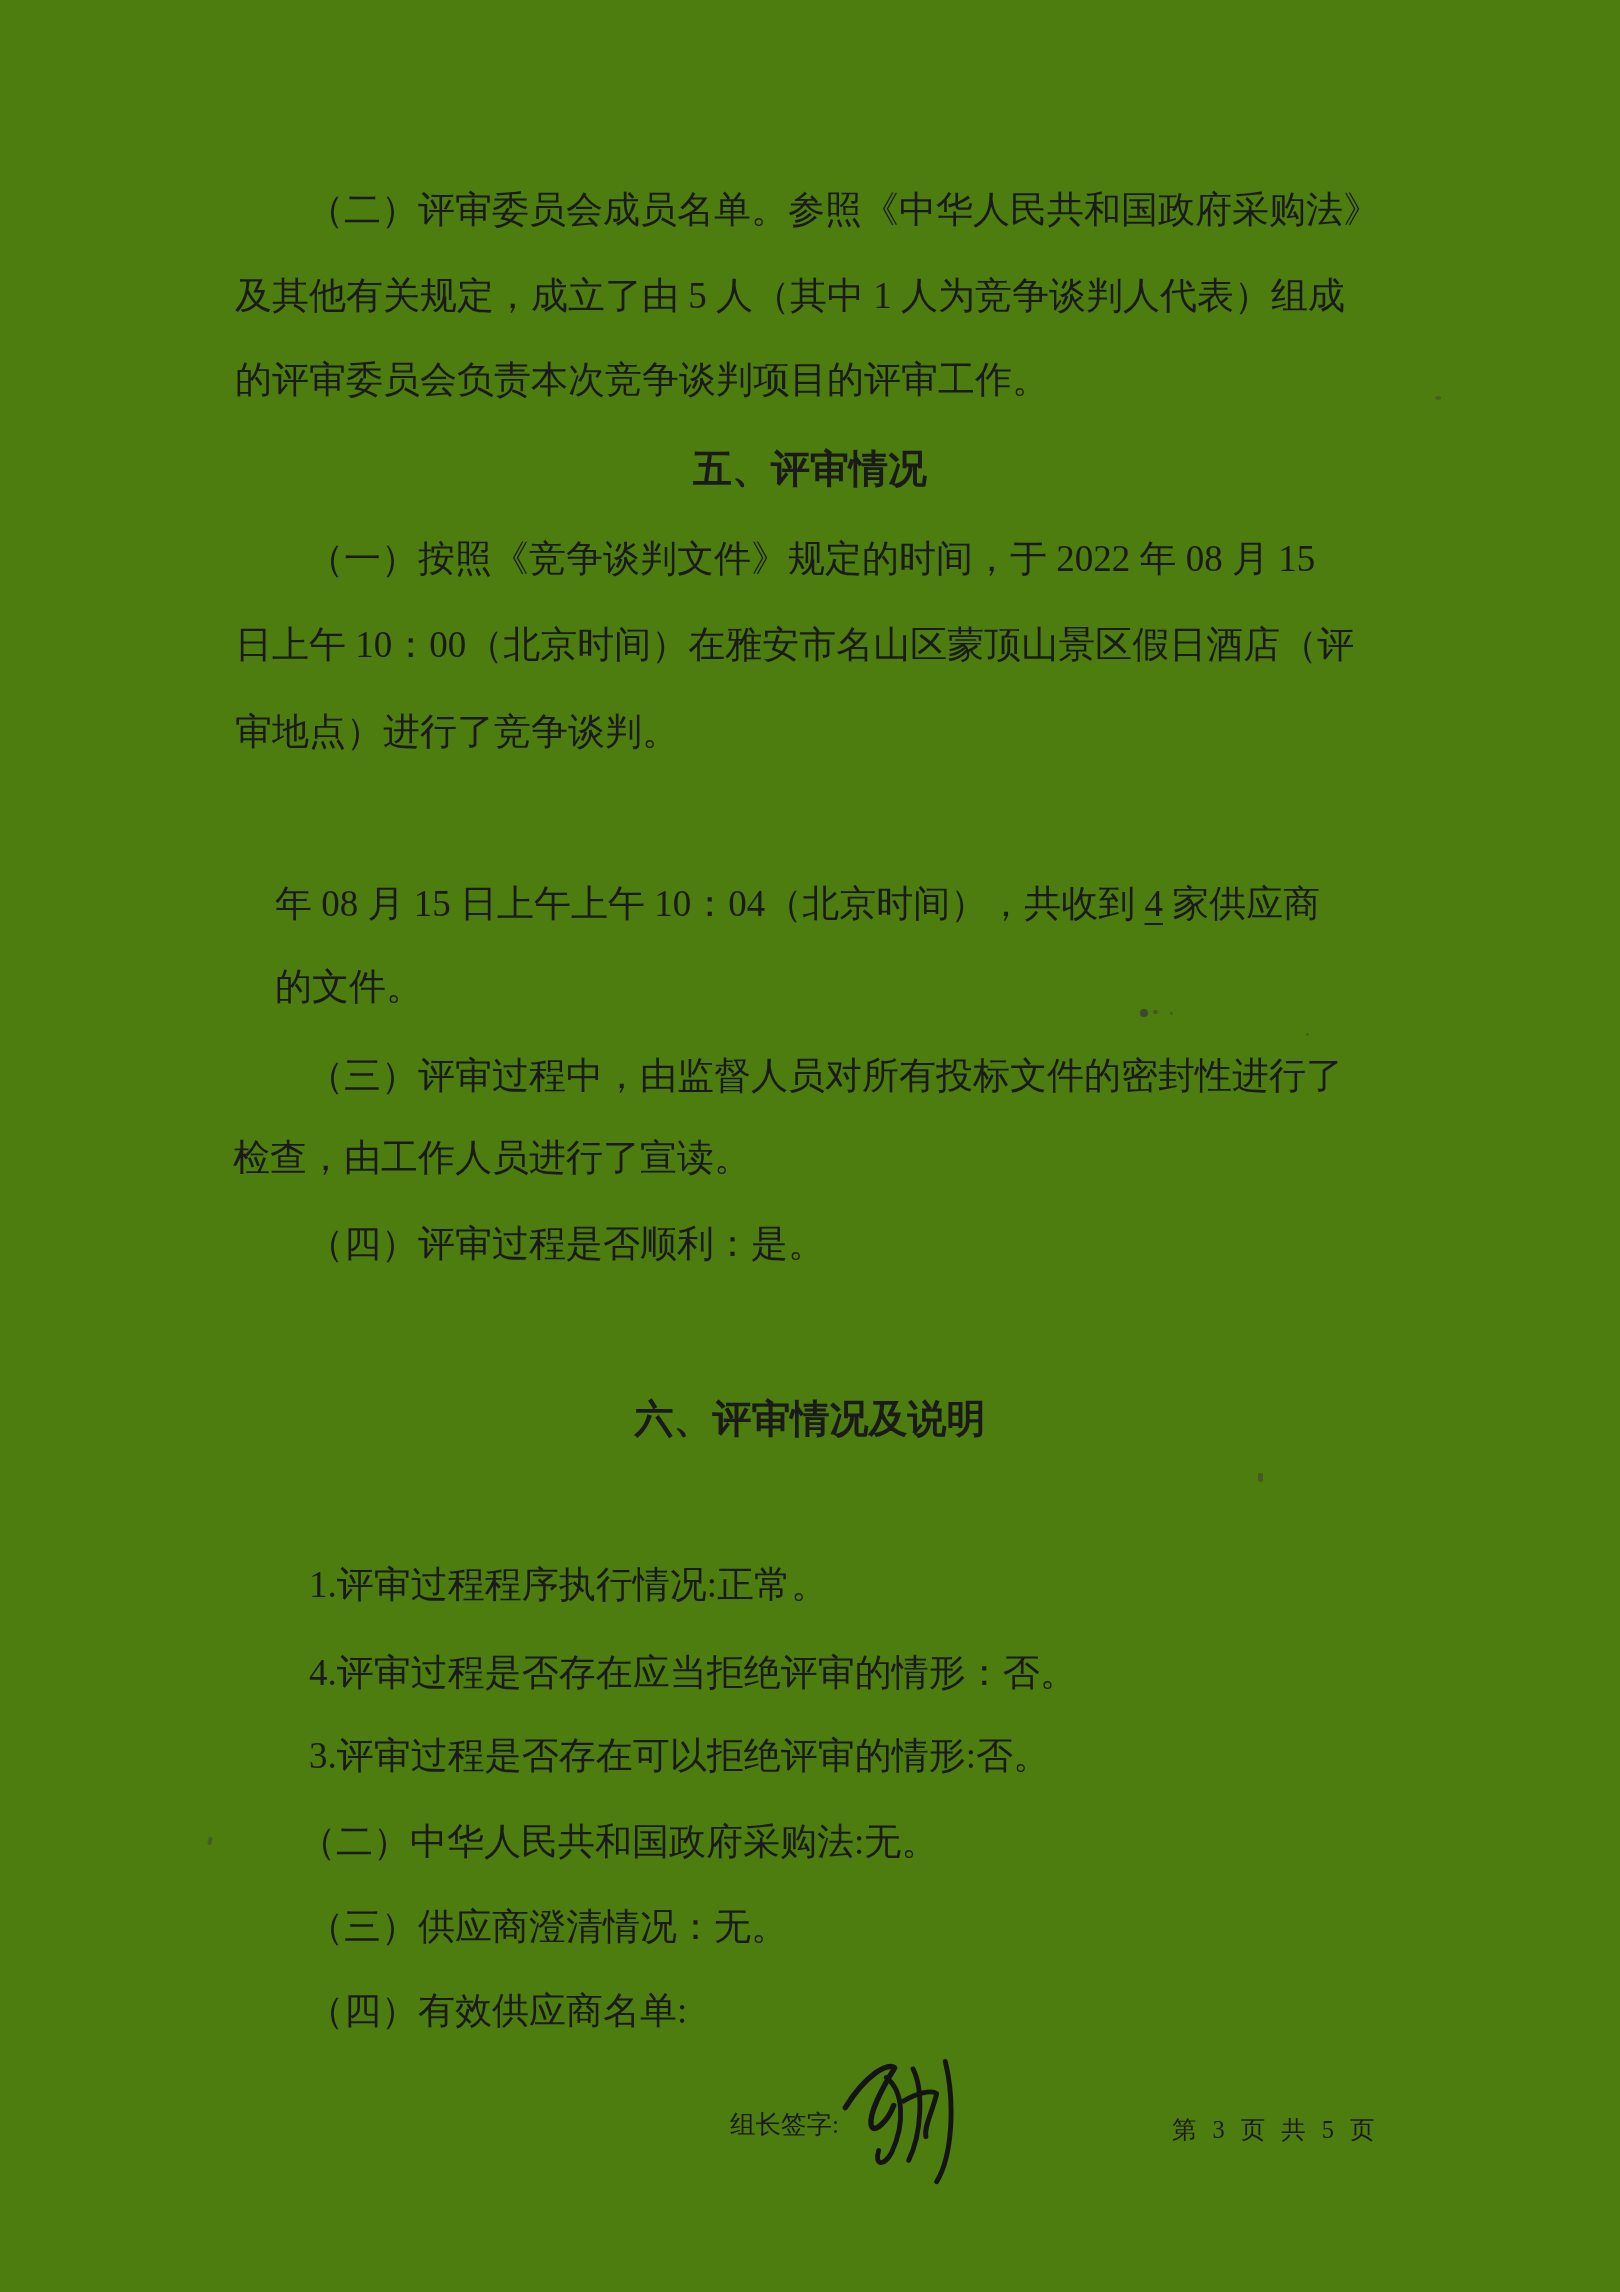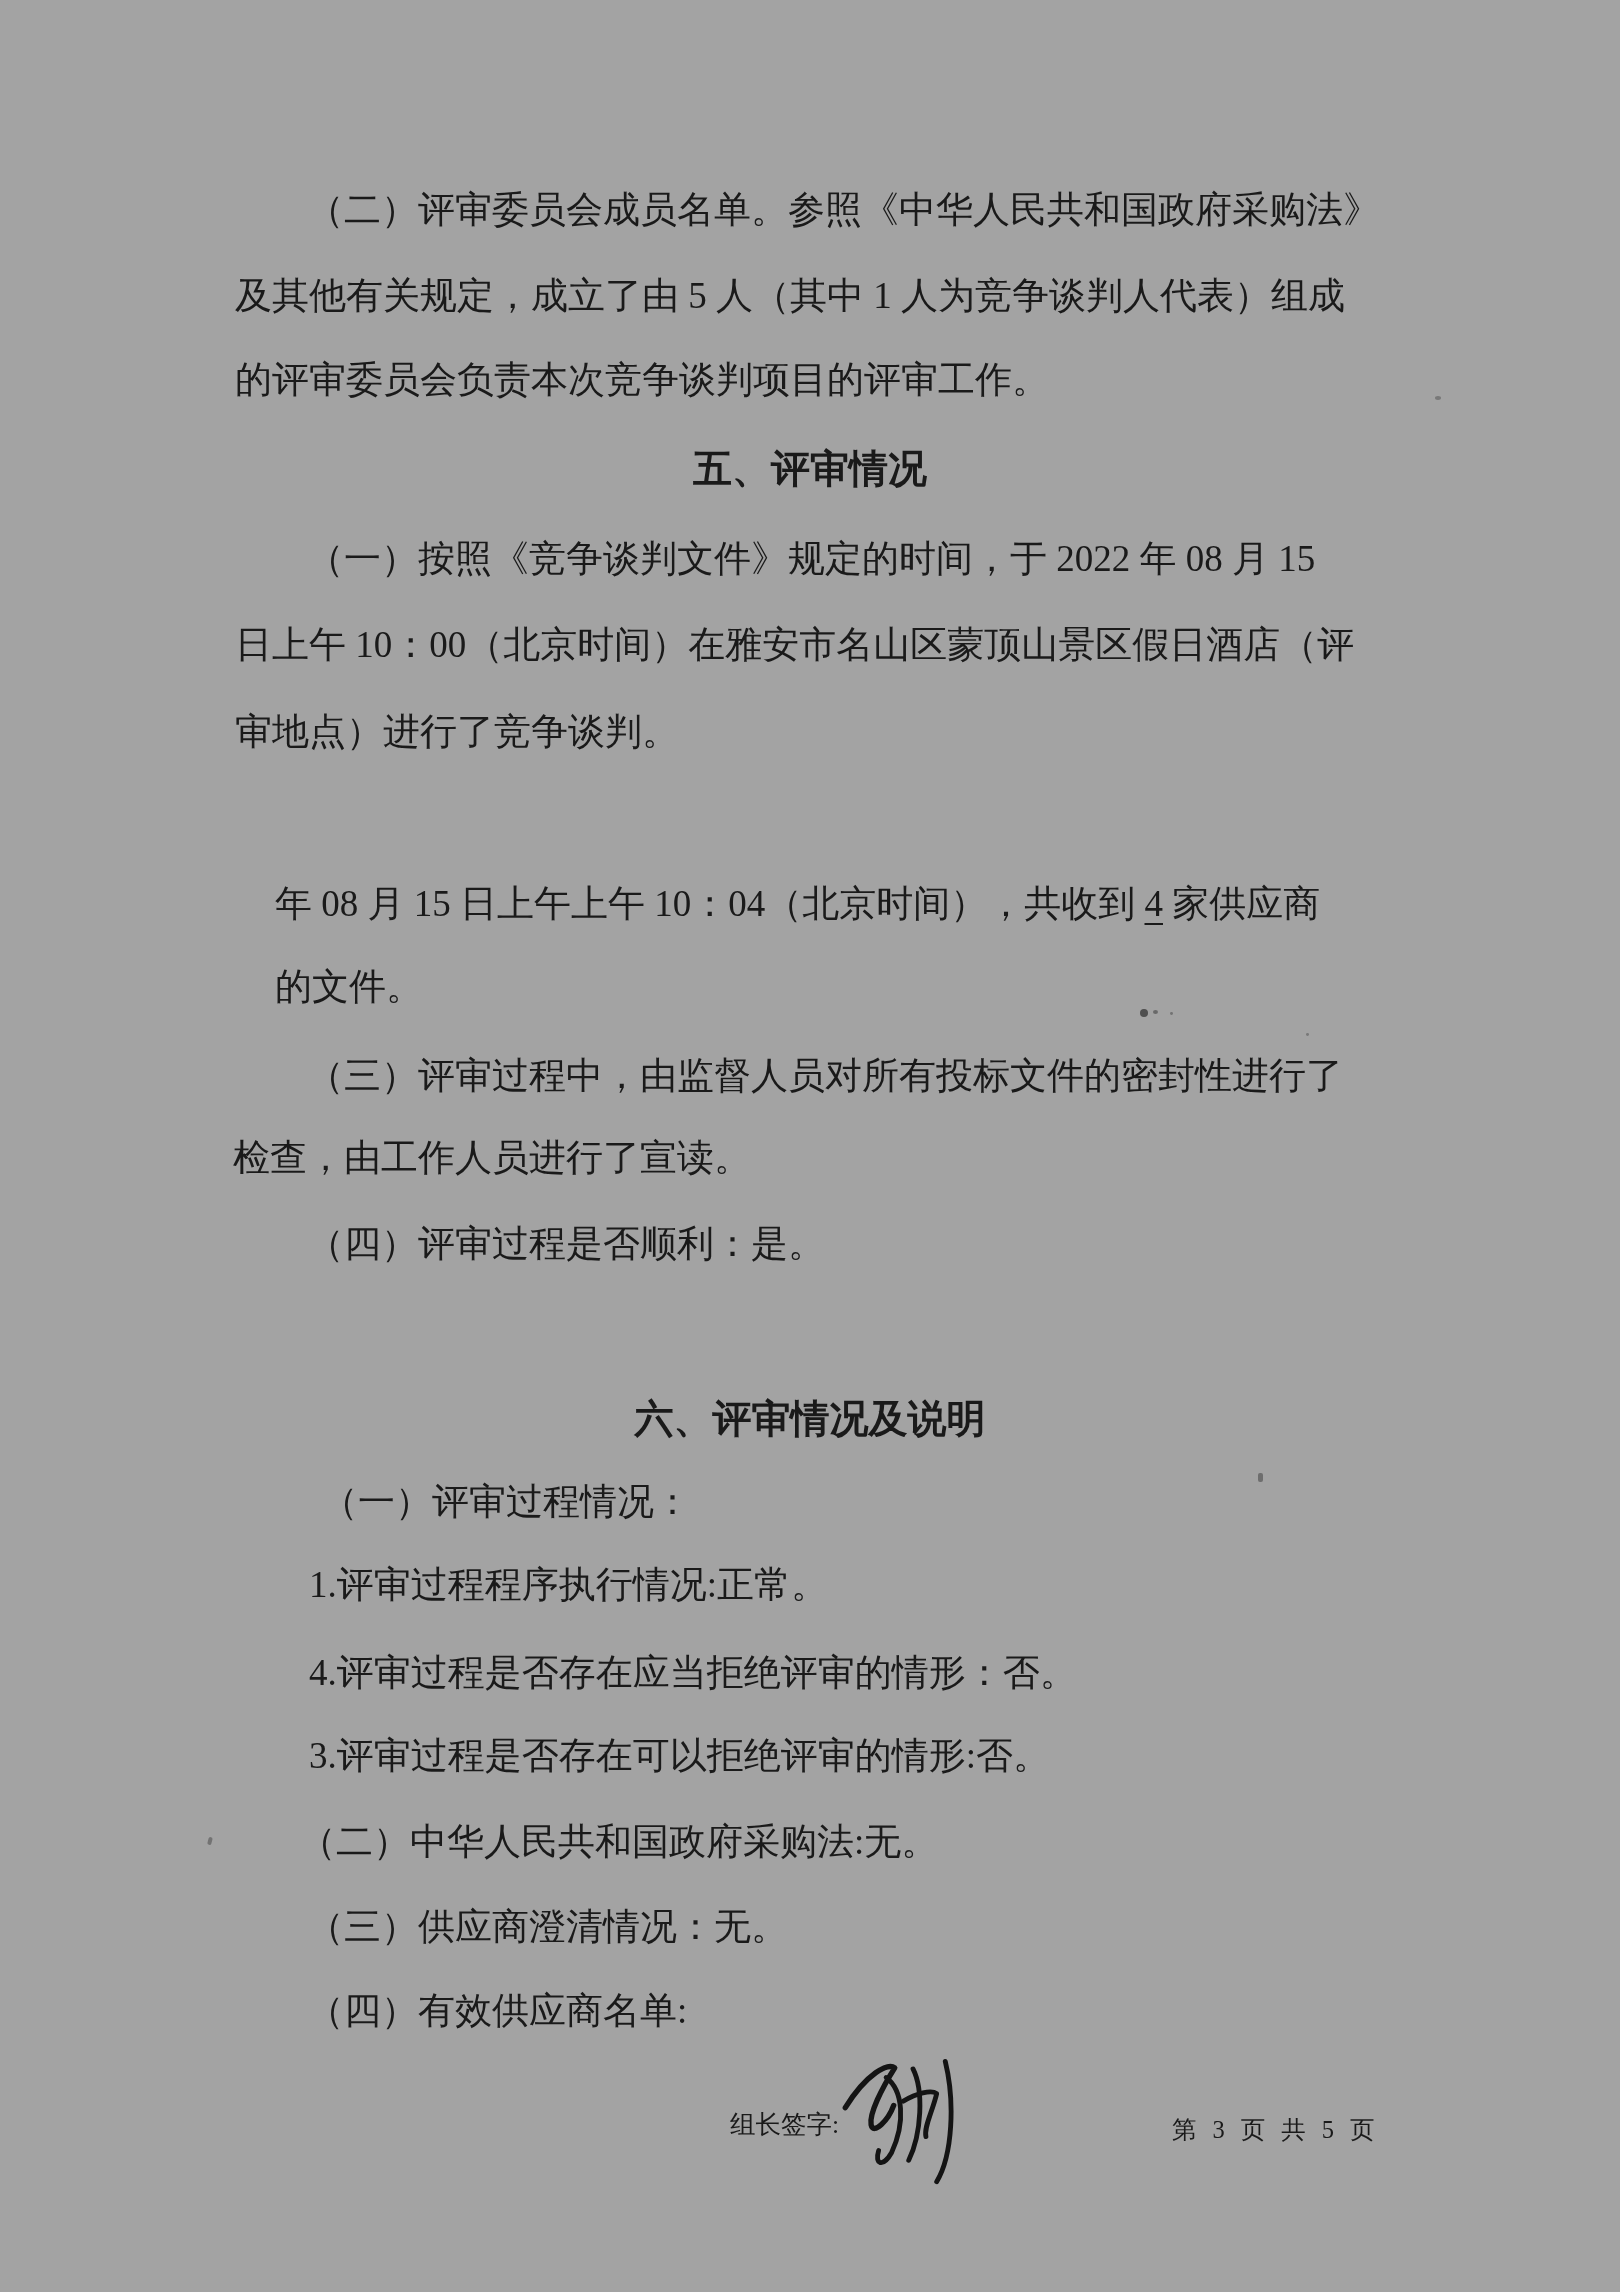--- a/index.html
+++ b/index.html
@@ -1,20 +1,20 @@
 <!DOCTYPE html>
 <html><head>
 <meta charset="utf-8">
 <style>
   html,body{margin:0;padding:0;background:#888;}
   .page{
     position:relative;
     width:1620px;height:2293px;
     margin:0 auto;
-    background:#a3a3a3;
+    background:#4d7c0f;
     font-family:"Liberation Serif","DejaVu Serif",serif;
     color:#1a1a1a;
     overflow:hidden;
   }
   .ln{
     position:absolute;
     font-size:37px;
     line-height:47px;
     white-space:pre;
     letter-spacing:0px;
@@ -68,21 +68,20 @@
   <div class="ln m1" style="top:880px"><span>年 08 月 15 日上午上午 10：04（北京时间），共收到 </span><span class="uline">4</span><span> 家供应商</span></div>
   <div class="ln m1" style="top:963px">的文件。</div>
 
   <div class="ln ind" style="top:1052px">（三）评审过程中，由监督人员对所有投标文件的密封性进行了</div>
   <div class="ln m0" style="top:1134px;left:233px">检查，由工作人员进行了宣读。</div>
 
   <div class="ln ind" style="top:1220px">（四）评审过程是否顺利：是。</div>
 
   <div class="heading" style="top:1394px">六、评审情况及说明</div>
 
-  <div class="ln ind2" style="top:1478px">（一）评审过程情况：</div>
   <div class="ln" style="left:309px;top:1561px">1.评审过程程序执行情况:正常。</div>
   <div class="ln" style="left:309px;top:1649px">4.评审过程是否存在应当拒绝评审的情形：否。</div>
   <div class="ln" style="left:309px;top:1732px">3.评审过程是否存在可以拒绝评审的情形:否。</div>
   <div class="ln" style="left:299px;top:1818px">（二）中华人民共和国政府采购法:无。</div>
   <div class="ln ind" style="top:1903px">（三）供应商澄清情况：无。</div>
   <div class="ln ind" style="top:1987px">（四）有效供应商名单:</div>
 
   <div class="footer-label">组长签字:</div>
 
   <svg class="signature" viewBox="0 0 140 120" fill="none" stroke="#141414" stroke-linecap="round" stroke-linejoin="round">

